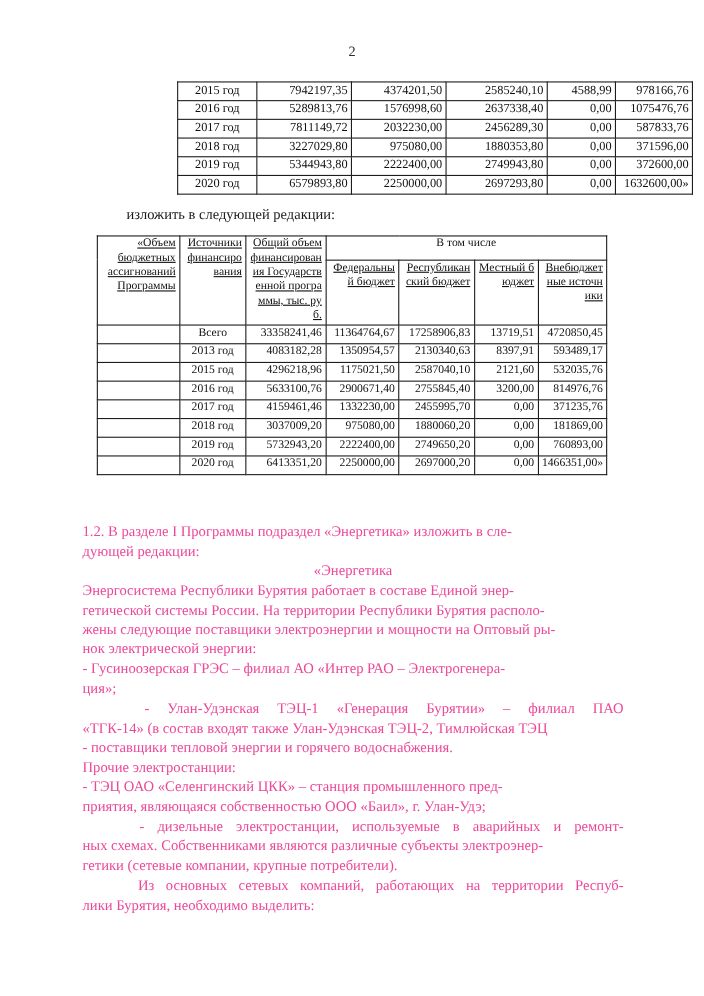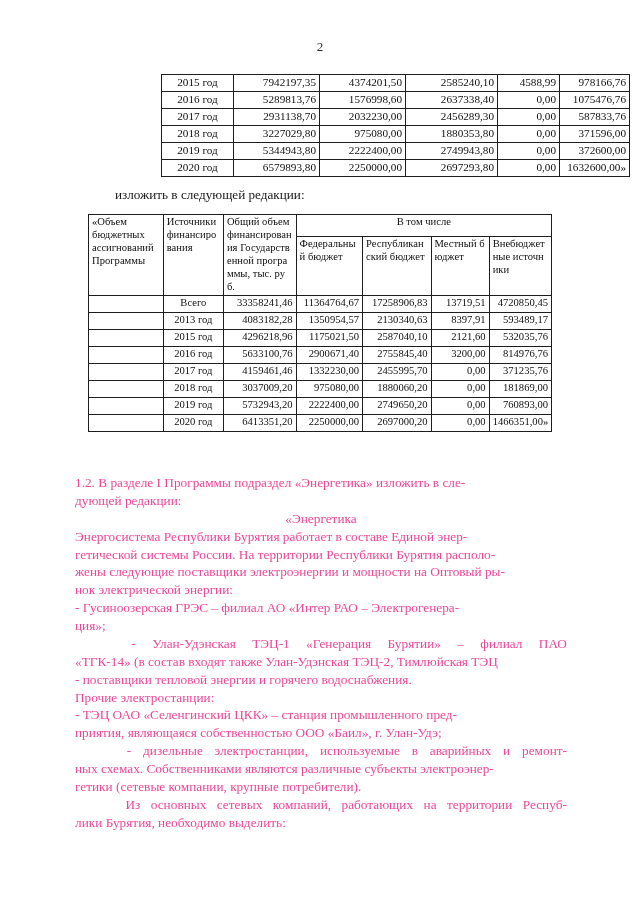--- a/index.html
+++ b/index.html
@@ -75,25 +75,26 @@
   }
   
   .table2-wrap {
     position: absolute;
     top: 214px;
     left: 88px;
   }
   #table2 { width: 464px; }
   #table2 th, #table2 td { font-size: 10.6px; }
   #table2 .hdr-cell {
-    text-align: left;
+    text-align: right;
     vertical-align: top;
     white-space: normal;
     word-break: break-all;
     line-height: 1.22;
+    text-decoration: underline;
   }
   #table2 .hdr-left {
     white-space: normal;
     word-break: normal;
   }
   #table2 .span-top {
     text-align: center;
     vertical-align: top;
     white-space: nowrap;
     border-bottom: 1px solid #1d1d1d;
@@ -156,21 +157,21 @@
         <tr>
           <td class="lbl">2016 год</td>
           <td class="num">5289813,76</td>
           <td class="num">1576998,60</td>
           <td class="num">2637338,40</td>
           <td class="num">0,00</td>
           <td class="num">1075476,76</td>
         </tr>
         <tr>
           <td class="lbl">2017 год</td>
-          <td class="num">2931138,70</td>
+          <td class="num">7811149,72</td>
           <td class="num">2032230,00</td>
           <td class="num">2456289,30</td>
           <td class="num">0,00</td>
           <td class="num">587833,76</td>
         </tr>
         <tr>
           <td class="lbl">2018 год</td>
           <td class="num">3227029,80</td>
           <td class="num">975080,00</td>
           <td class="num">1880353,80</td>

